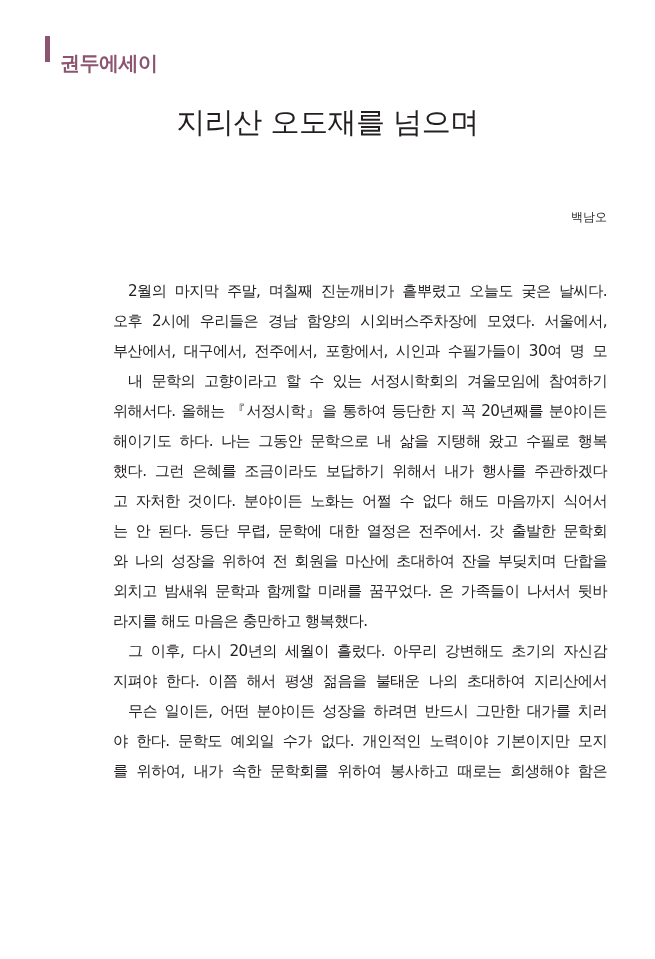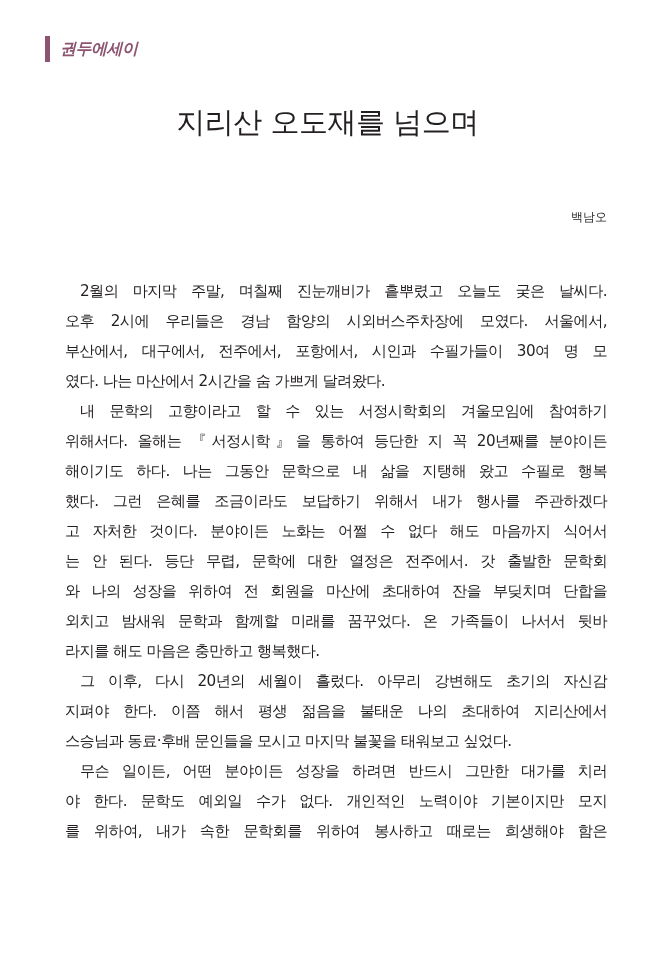--- a/index.html
+++ b/index.html
@@ -25,26 +25,25 @@
     }
     .section-bar {
       width: 5px;
       height: 26px;
       background: #8c5470;
       margin-right: 10px;
     }
     .section-label {
       font-family: "DejaVu Sans", sans-serif;
       font-weight: bold;
-      font-size: 16px;
+      font-size: 20px;
       color: #8c5470;
       letter-spacing: -0.5px;
       position: relative;
-      top: 0;
-      font-style: italic;
+      top: 14px;
     }
     .article-title {
       position: absolute;
       left: 0;
       top: 103px;
       width: 655px;
       text-align: center;
       font-family: "DejaVu Sans", sans-serif;
       font-size: 29px;
       color: #231f20;
@@ -70,20 +69,21 @@
       color: #231f20;
       letter-spacing: -0.6px;
       text-align: justify;
       text-align-last: justify;
     }
     .para .line {
       display: block;
       white-space: nowrap;
       text-align: justify;
       text-align-last: justify;
+      margin-left: 48px;
     }
     .para .line.first {
       padding-left: 15px;
     }
     .para .line.last {
       text-align-last: left;
     }
   </style>
 </head>
 <body>
@@ -95,36 +95,34 @@
 
 <h1 class="article-title">지리산 오도재를 넘으며</h1>
 
 <div class="author">백남오</div>
 
 <div class="body-text">
   <div class="para">
     <span class="line first">2월의 마지막 주말, 며칠째 진눈깨비가 흩뿌렸고 오늘도 궂은 날씨다.</span>
     <span class="line">오후 2시에 우리들은 경남 함양의 시외버스주차장에 모였다. 서울에서,</span>
     <span class="line">부산에서, 대구에서, 전주에서, 포항에서, 시인과 수필가들이 30여 명 모</span>
-    <span class="line last">였다. 나는 마산에서 2시간을 숨 가쁘게 달려왔다.</span>
   </div>
   <div class="para">
     <span class="line first">내 문학의 고향이라고 할 수 있는 서정시학회의 겨울모임에 참여하기</span>
     <span class="line">위해서다. 올해는 『서정시학』을 통하여 등단한 지 꼭 20년째를 분야이든</span>
     <span class="line">해이기도 하다. 나는 그동안 문학으로 내 삶을 지탱해 왔고 수필로 행복</span>
     <span class="line">했다. 그런 은혜를 조금이라도 보답하기 위해서 내가 행사를 주관하겠다</span>
     <span class="line">고 자처한 것이다. 분야이든 노화는 어쩔 수 없다 해도 마음까지 식어서</span>
     <span class="line">는 안 된다. 등단 무렵, 문학에 대한 열정은 전주에서. 갓 출발한 문학회</span>
     <span class="line">와 나의 성장을 위하여 전 회원을 마산에 초대하여 잔을 부딪치며 단합을</span>
     <span class="line">외치고 밤새워 문학과 함께할 미래를 꿈꾸었다. 온 가족들이 나서서 뒷바</span>
     <span class="line last">라지를 해도 마음은 충만하고 행복했다.</span>
   </div>
   <div class="para">
     <span class="line first">그 이후, 다시 20년의 세월이 흘렀다. 아무리 강변해도 초기의 자신감</span>
     <span class="line">지펴야 한다. 이쯤 해서 평생 젊음을 불태운 나의 초대하여 지리산에서</span>
-    <span class="line last">스승님과 동료·후배 문인들을 모시고 마지막 불꽃을 태워보고 싶었다.</span>
   </div>
   <div class="para">
     <span class="line first">무슨 일이든, 어떤 분야이든 성장을 하려면 반드시 그만한 대가를 치러</span>
     <span class="line">야 한다. 문학도 예외일 수가 없다. 개인적인 노력이야 기본이지만 모지</span>
     <span class="line">를 위하여, 내가 속한 문학회를 위하여 봉사하고 때로는 희생해야 함은</span>
   </div>
 </div>
 
 </body></html>

